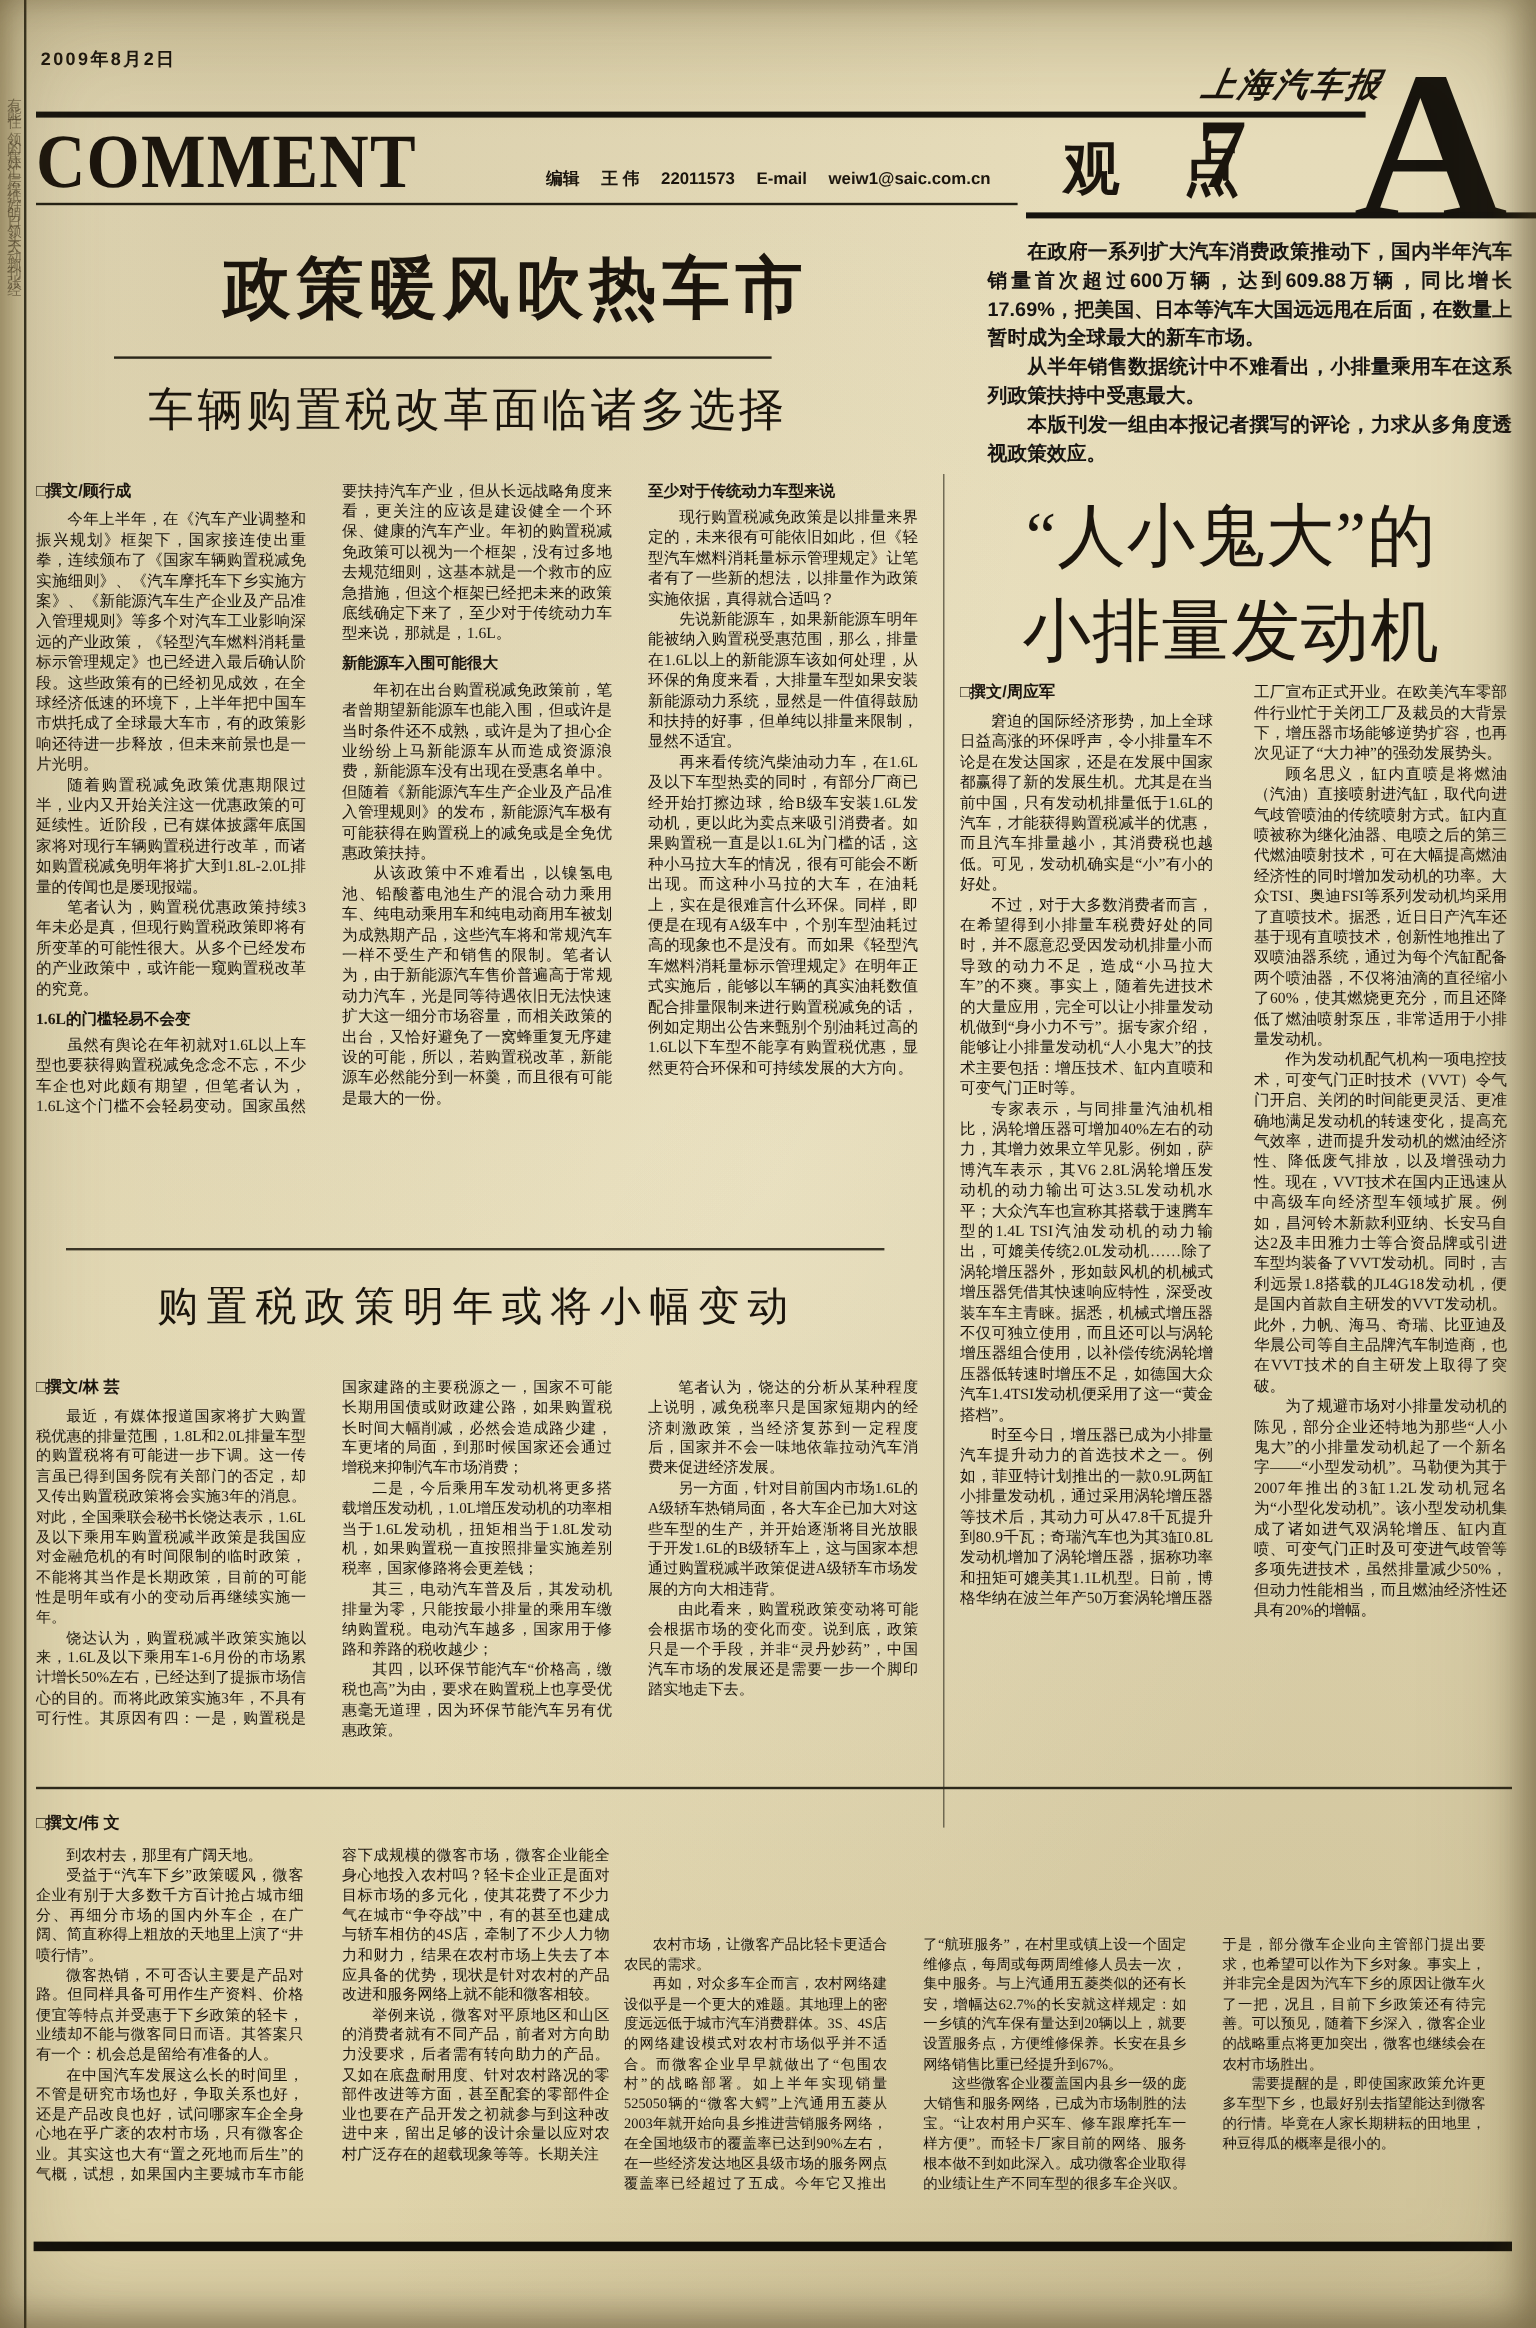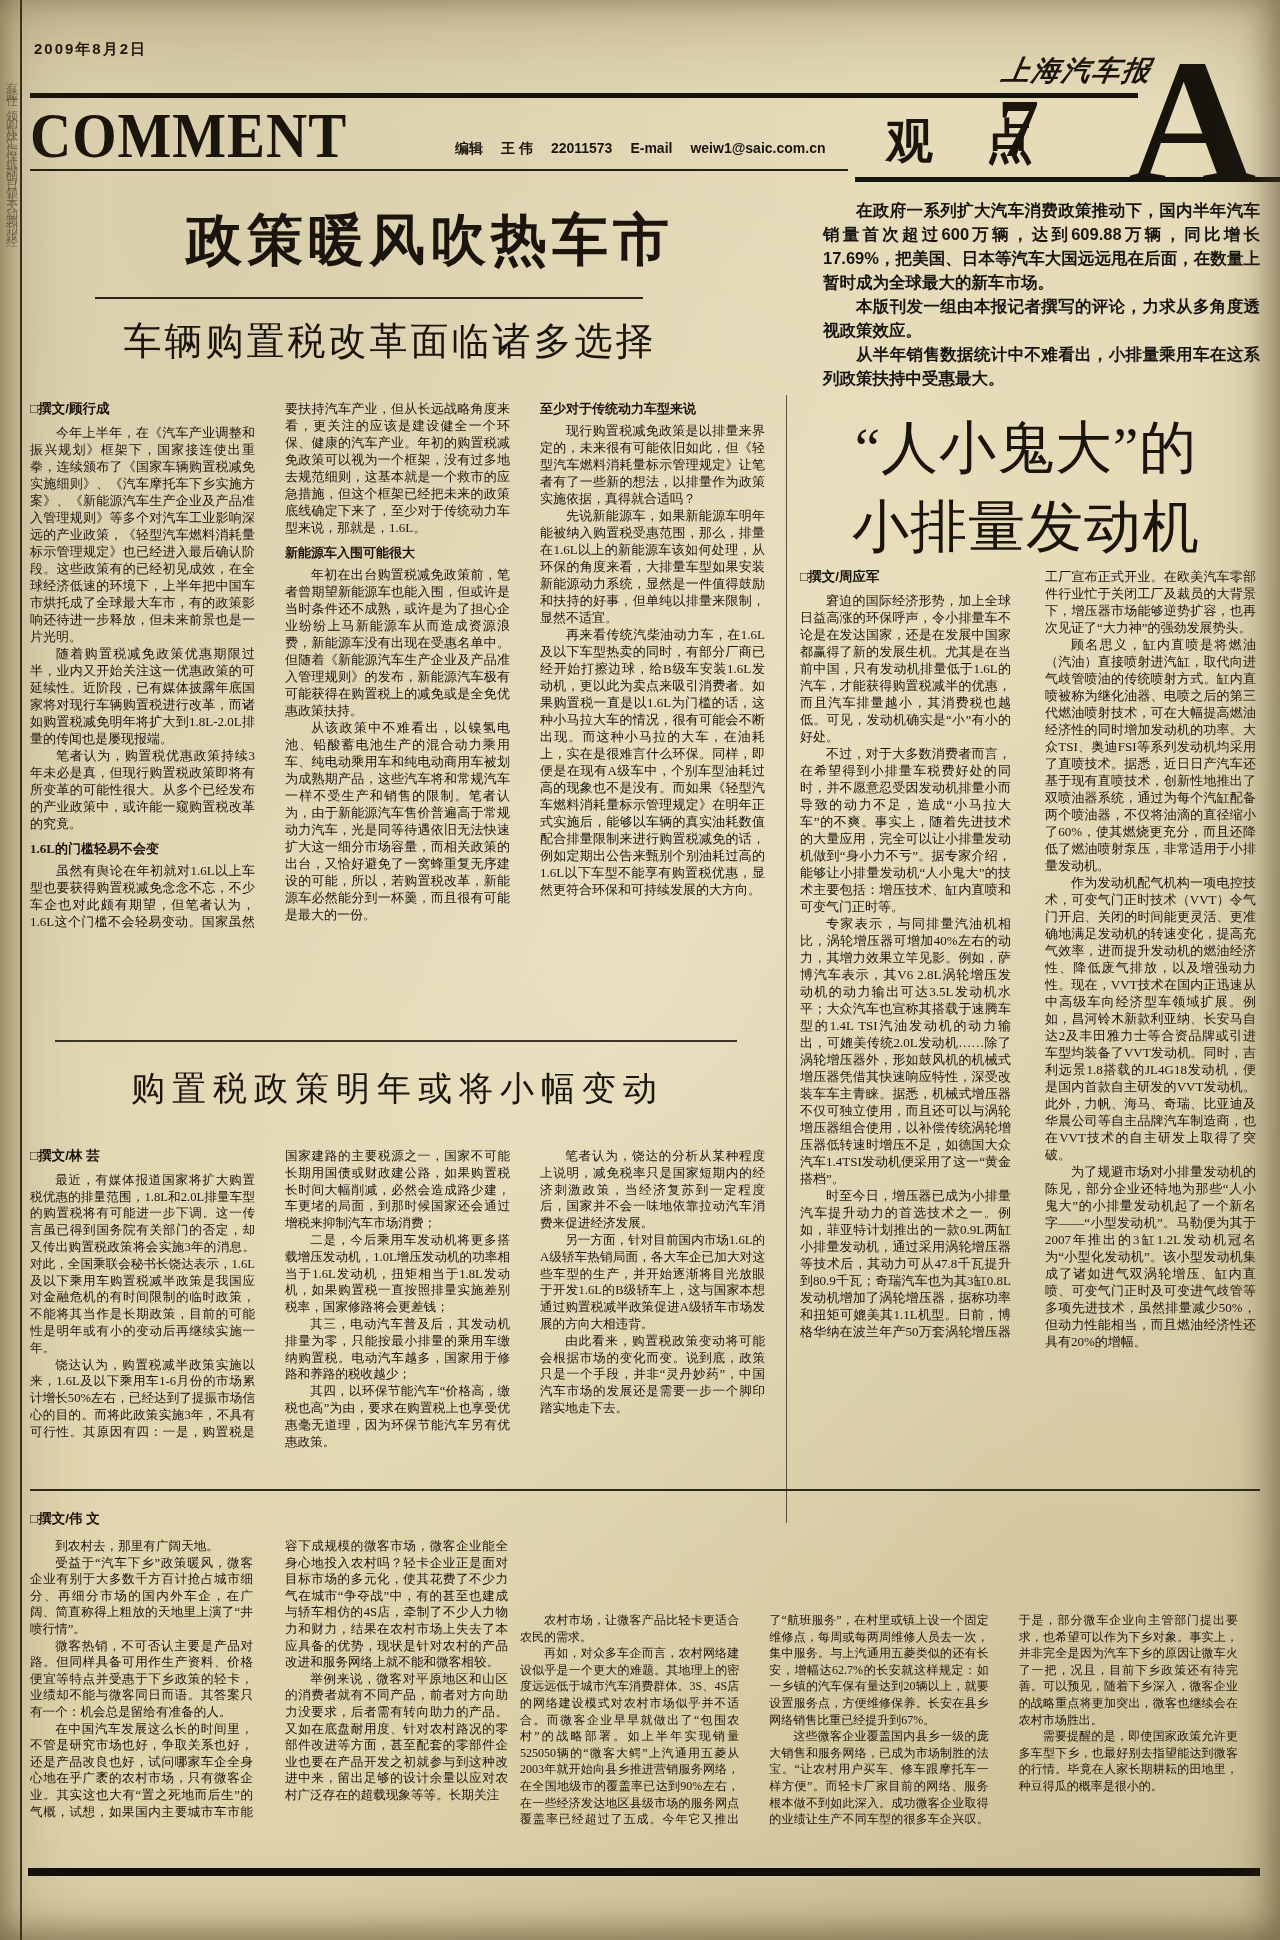--- a/index.html
+++ b/index.html
@@ -84,22 +84,22 @@
   <div class="abs guandian">观 点</div>
   <div class="abs pagenum">7</div>
   <div class="abs big-a">A</div>
   <div class="abs rule-head-thin"></div>
   <div class="abs rule-head-thick"></div>
 
   <div class="abs headline1">政策暖风吹热车市</div>
   <div class="abs rule-headline1"></div>
   <div class="abs intro">
       <p class="para">在政府一系列扩大汽车消费政策推动下，国内半年汽车销量首次超过600万辆，达到609.88万辆，同比增长17.69%，把美国、日本等汽车大国远远甩在后面，在数量上暂时成为全球最大的新车市场。</p>
+      <p class="para">从半年销售数据统计中不难看出，小排量乘用车在这系列政策扶持中受惠最大。</p>
       <p class="para">本版刊发一组由本报记者撰写的评论，力求从多角度透视政策效应。</p>
-      <p class="para">从半年销售数据统计中不难看出，小排量乘用车在这系列政策扶持中受惠最大。</p>
     </div>
 
   <div class="abs headline2">车辆购置税改革面临诸多选择</div>
   <div class="abs art art1">
     <p class="byline">□撰文/顾行成</p>
     <div>
         <p class="para">今年上半年，在《汽车产业调整和振兴规划》框架下，国家接连使出重拳，连续颁布了《国家车辆购置税减免实施细则》、《汽车摩托车下乡实施方案》、《新能源汽车生产企业及产品准入管理规则》等多个对汽车工业影响深远的产业政策，《轻型汽车燃料消耗量标示管理规定》也已经进入最后确认阶段。这些政策有的已经初见成效，在全球经济低速的环境下，上半年把中国车市烘托成了全球最大车市，有的政策影响还待进一步释放，但未来前景也是一片光明。</p>
         <p class="para">随着购置税减免政策优惠期限过半，业内又开始关注这一优惠政策的可延续性。近阶段，已有媒体披露年底国家将对现行车辆购置税进行改革，而诸如购置税减免明年将扩大到1.8L-2.0L排量的传闻也是屡现报端。</p>
         <p class="para">笔者认为，购置税优惠政策持续3年未必是真，但现行购置税政策即将有所变革的可能性很大。从多个已经发布的产业政策中，或许能一窥购置税改革的究竟。</p>
         <h4 class="subhead">1.6L的门槛轻易不会变</h4>

